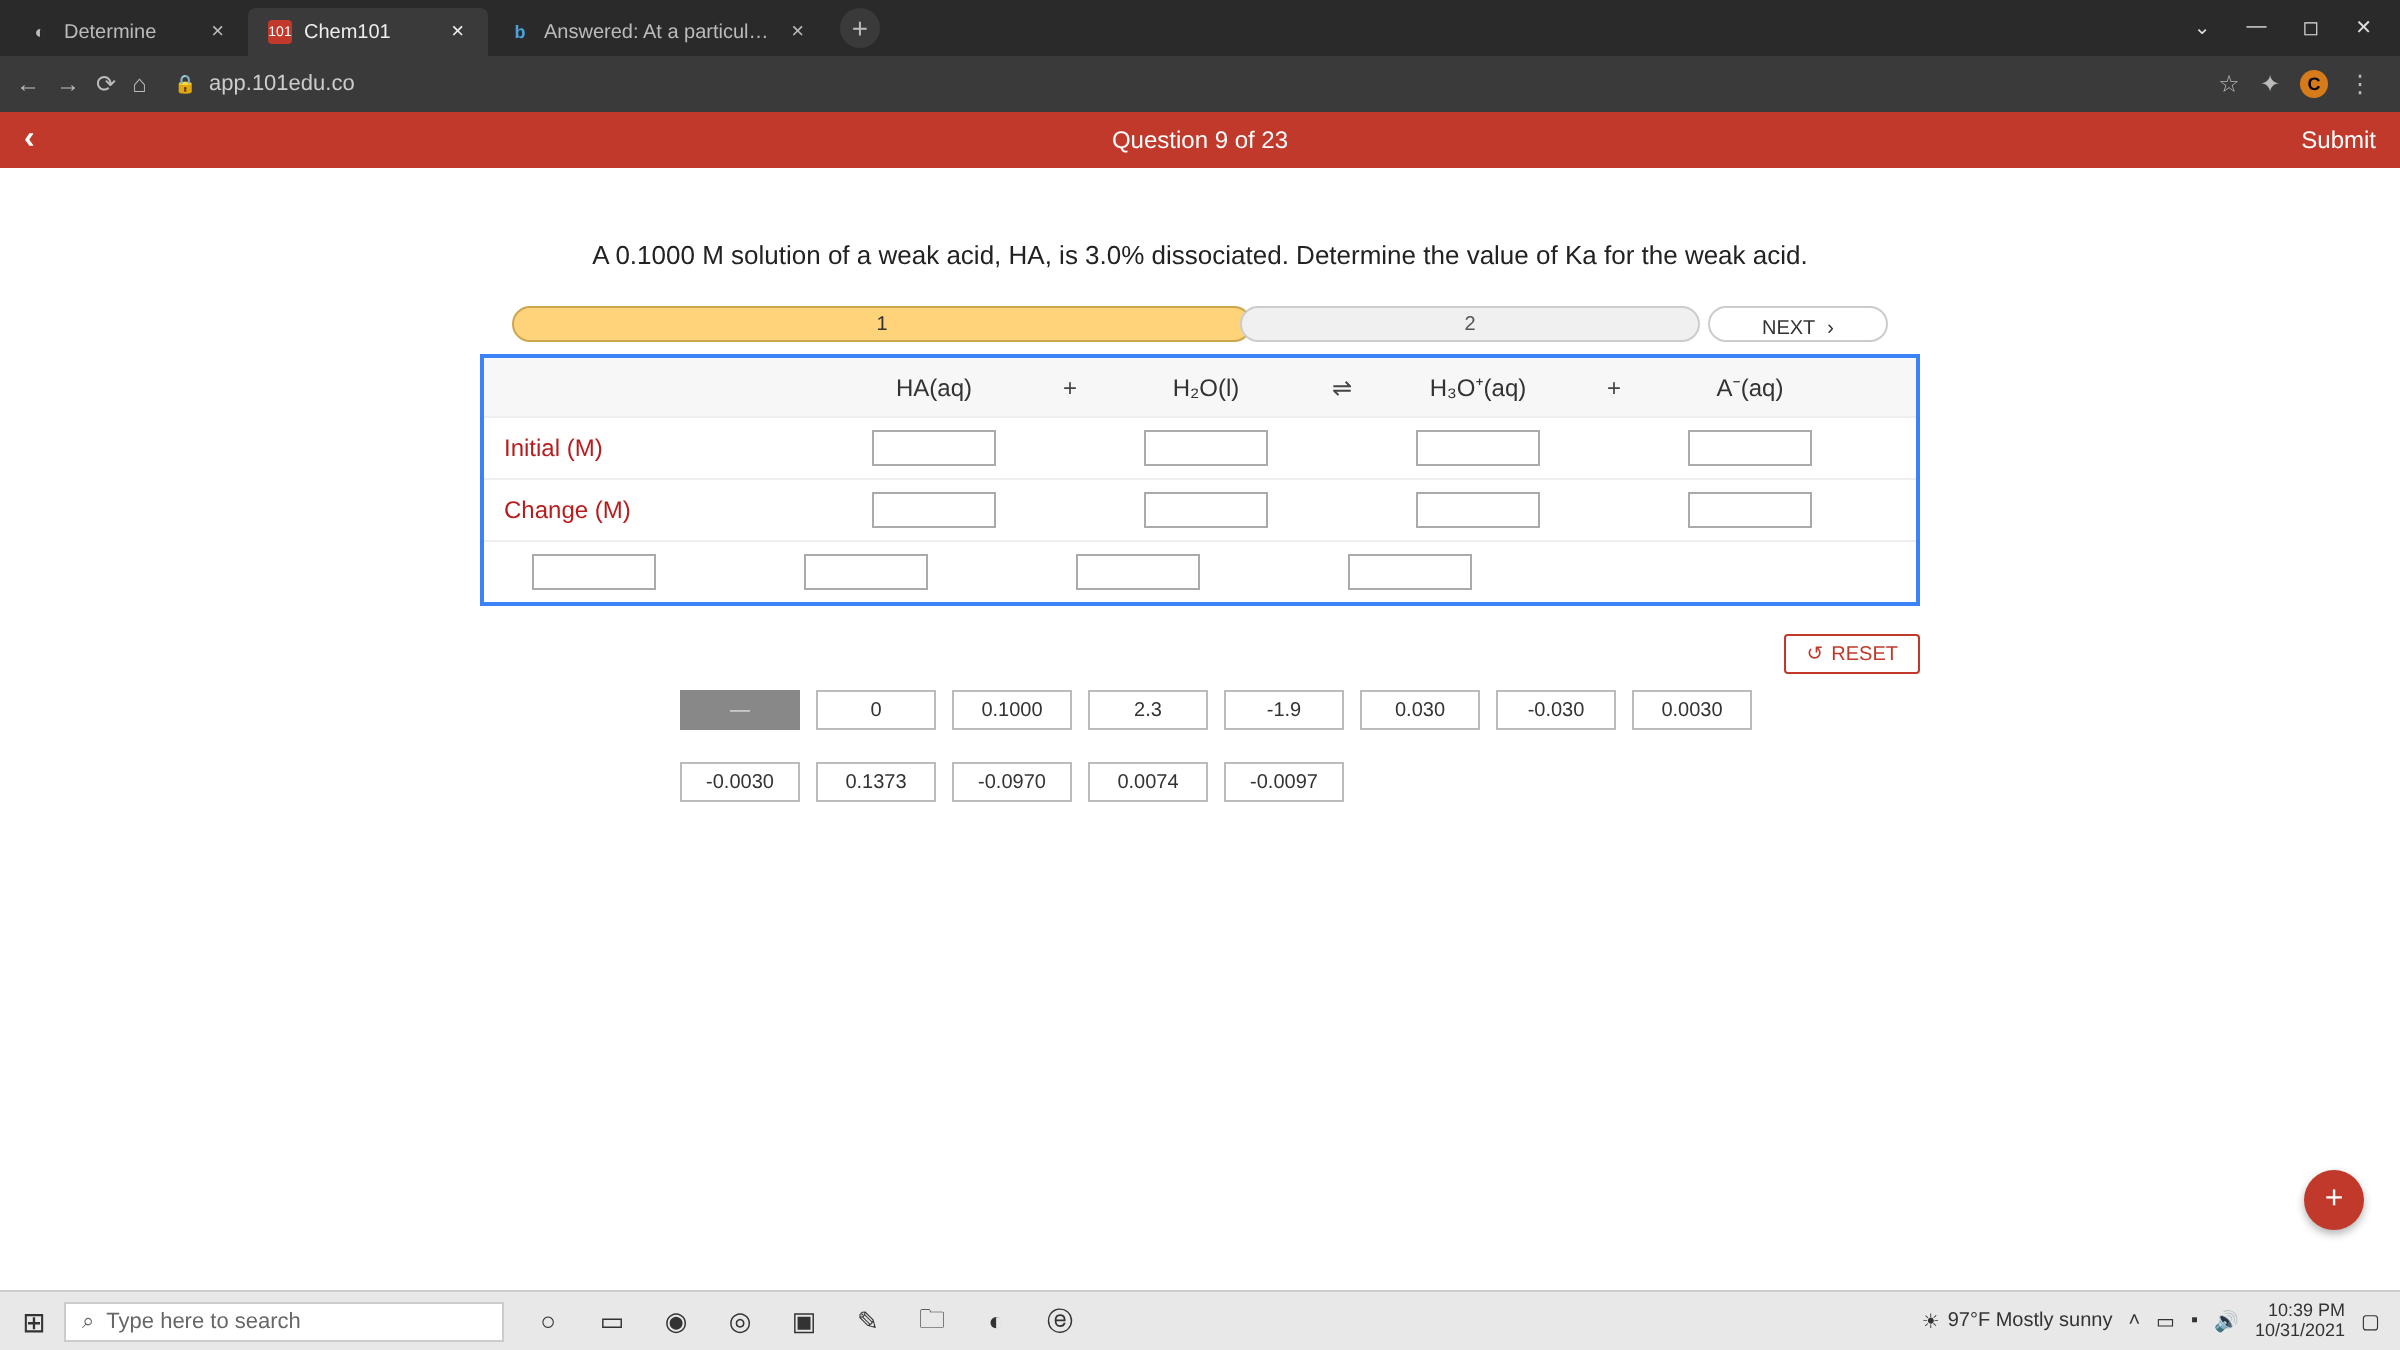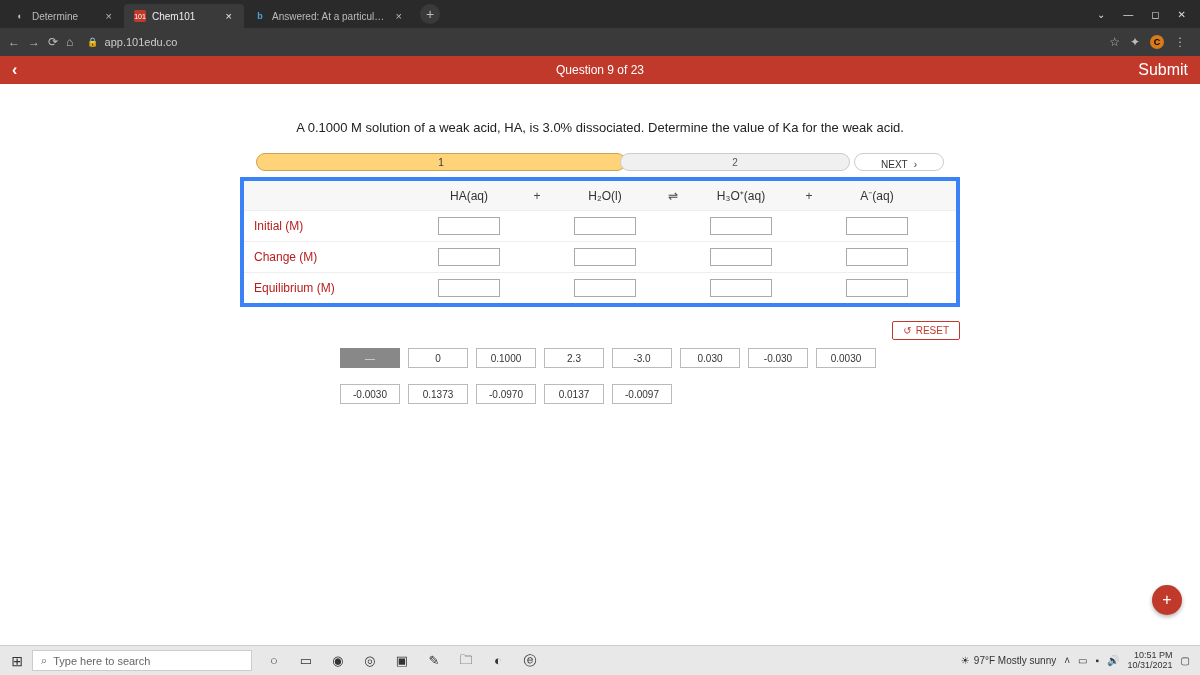--- a/index.html
+++ b/index.html
@@ -20,36 +20,36 @@
 .nav-ico{color:#bbb;font-size:12px;cursor:pointer}
 .url-box{flex:1;background:#3a3a3a;color:#ccc;font-size:11px;display:flex;align-items:center;gap:6px;padding:0 6px}
 .lock{font-size:9px}
 .addr-right{display:flex;gap:10px;color:#bbb;font-size:12px;padding:0 6px}
 .addr-right .c-badge{background:#d77a1a;color:#000;width:14px;height:14px;border-radius:50%;display:flex;align-items:center;justify-content:center;font-size:9px;font-weight:bold}
 
 
 .page-hdr{background:#c0392b;height:28px;display:flex;align-items:center;padding:0 12px;color:#fff}
 .back-chev{font-size:16px;cursor:pointer;font-weight:bold}
 .q-counter{position:absolute;left:50%;transform:translateX(-50%);font-size:12px}
-.submit{margin-left:auto;font-size:16px;cursor:pointer}
+.submit{margin-left:auto;font-size:12px;cursor:pointer}
 
 
 .content{padding:36px 0 0;display:flex;flex-direction:column;align-items:center}
 .prompt{font-size:13px;color:#222;margin-bottom:18px}
 
 .steps{display:flex;align-items:center;gap:0;margin-bottom:6px}
 .step-pill{height:18px;display:flex;align-items:center;justify-content:center;font-size:10px;border-radius:9px;cursor:pointer}
 .step1{width:370px;background:#ffd37a;border:1px solid #caa64e;color:#333}
 .step2{width:230px;background:#f0f0f0;border:1px solid #ccc;color:#555;margin-left:-6px}
 .next-pill{width:90px;background:#fff;border:1px solid #ccc;color:#333;margin-left:4px;display:flex;align-items:flex-end;justify-content:center;gap:6px;font-size:10px;border-radius:9px;height:18px;cursor:pointer}
 
 .instr{font-size:12px;color:#222;margin:6px 0 8px;align-self:flex-start;margin-left:240px}
 
 
-.ice-wrap{border:4px solid #3b82f6;width:720px}
+.ice-wrap{border:2px solid #3b82f6;width:720px}
 .ice-row{display:flex;border-bottom:1px solid #eee}
 .ice-row:last-child{border-bottom:none}
 .ice-row.hdr{background:#f7f7f7}
 .cell{display:flex;align-items:center;justify-content:center;font-size:12px;padding:6px 0}
 .cell.label{width:170px;justify-content:flex-start;padding-left:10px;color:#b91c1c}
 .cell.col{width:110px;color:#333}
 .cell.sym{width:26px;color:#444;font-size:12px}
 .cell input.box{width:62px;height:18px;border:1px solid #aaa;background:#fff;font-size:11px;text-align:center}
 
 
@@ -177,21 +177,20 @@
       <div class="cell sym"></div>
       <div class="cell col">
           <input class="box" style="">
         </div>
       <div class="cell sym"></div>
       <div class="cell col">
           <input class="box" style="">
         </div>
     </div>
     <div class="ice-row">
-      <div class="cell label">Equilibrium (M)</div>
       <div class="cell col">
           <input class="box" style="">
         </div>
       <div class="cell sym"></div>
       <div class="cell col">
           <input class="box" style="">
         </div>
       <div class="cell sym"></div>
       <div class="cell col">
           <input class="box" style="">
@@ -208,29 +207,29 @@
       <span>↺</span>
       <span>RESET</span>
     </div>
   </div>
 
   <div class="tiles">
     <div class="tile blank">—</div>
     <div class="tile">0</div>
     <div class="tile">0.1000</div>
     <div class="tile">2.3</div>
-    <div class="tile">-3.0</div>
+    <div class="tile">-1.9</div>
     <div class="tile">0.030</div>
     <div class="tile">-0.030</div>
     <div class="tile">0.0030</div>
     <div style="flex-basis:100%;height:0"></div>
     <div class="tile">-0.0030</div>
     <div class="tile">0.1373</div>
     <div class="tile">-0.0970</div>
-    <div class="tile">0.0137</div>
+    <div class="tile">0.0074</div>
     <div class="tile">-0.0097</div>
   </div>
 </div>
 
 <div class="fab">+</div>
 
 <div class="taskbar">
   <div class="start">⊞</div>
   <div class="search-box">
     <span>⌕</span>
@@ -250,18 +249,18 @@
   <div class="tray">
     <div class="weather">
       <span>☀</span>
       <span>97°F Mostly sunny</span>
     </div>
     <span>˄</span>
     <span>▭</span>
     <span>▪</span>
     <span>🔊</span>
     <div class="clock">
-      <div>10:51 PM</div>
+      <div>10:39 PM</div>
       <div>10/31/2021</div>
     </div>
     <span>▢</span>
   </div>
 </div>
 
 </body></html>

